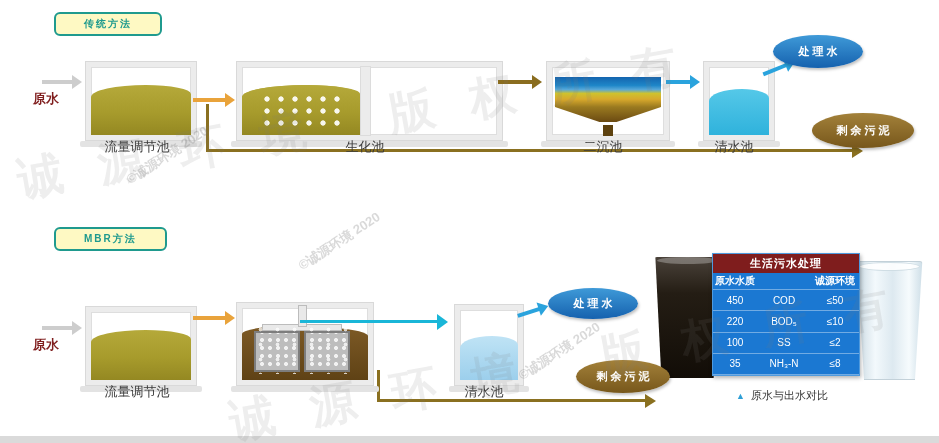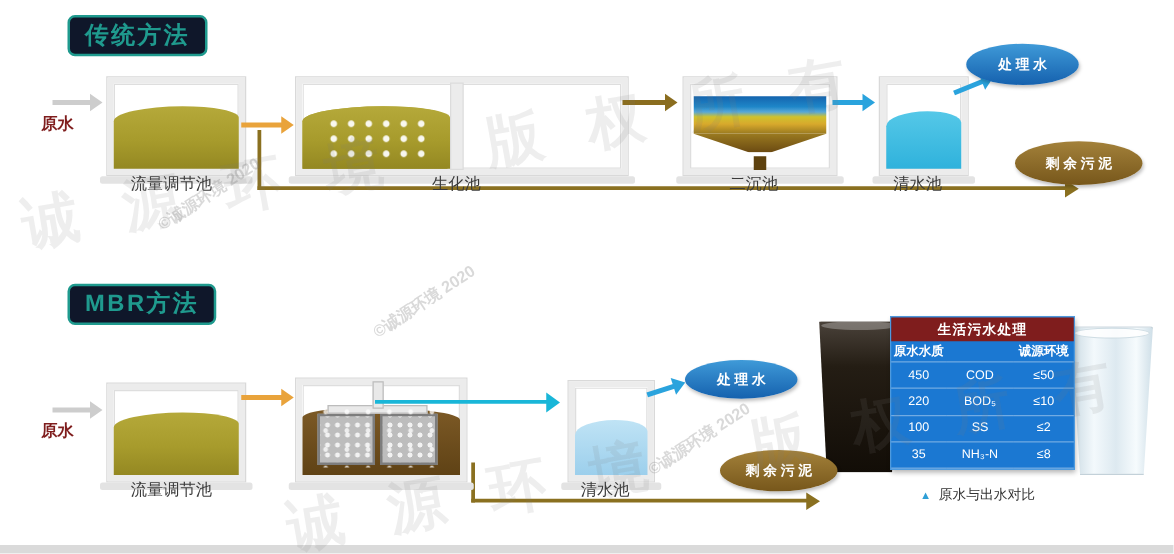--- a/index.html
+++ b/index.html
@@ -1,22 +1,22 @@
 <!DOCTYPE html>
 <html style="--accent-teal: #1f9a8e; --table-blue: #1b78d2; --treated-blue-dark: #1561ae; --treated-blue-light: #3f9ad8; --sludge-brown: #77571b; --arrow-orange: #e9a33b; --arrow-blue: #2aa3dd; --arrow-cyan: #19b6d8; --olive-liquid: #a79b2c;"><head>
 <meta charset="utf-8">
 <style>
   html,body{margin:0;padding:0;background:#fff;}
   .stage{position:relative;width:939px;height:443px;background:#fff;overflow:hidden;
          font-family:"Liberation Sans","DejaVu Sans",sans-serif;}
 
   
   .sec-title{position:absolute;border:2px solid var(--accent-teal,#1f9a8e);border-radius:6px;
-             color:var(--accent-teal,#1f9a8e);font-weight:bold;font-size:19px;line-height:1;
-             padding:5px 12px;background:#0f172a;letter-spacing:2px;z-index:2;}
+             color:var(--accent-teal,#1f9a8e);font-weight:bold;font-size:10px;line-height:1;
+             padding:5px 28px;background:#fef9c3;letter-spacing:2px;z-index:2;}
   .st1{left:54px;top:12px;}
   .st2{left:54px;top:227px;}
 
   
   .tank{position:absolute;border:5px solid #ececec;box-shadow:0 0 0 1px #d9d9d9, inset 0 0 0 1px #dedede;
         background:#fff;z-index:2;}
   .tank::after{content:"";position:absolute;left:-11px;right:-11px;bottom:-12px;height:6px;
                background:#e3e3e3;border-radius:2px;}
   .liquid{position:absolute;left:0;right:0;bottom:0;
           border-top-left-radius:55% 12px;border-top-right-radius:45% 9px;}

